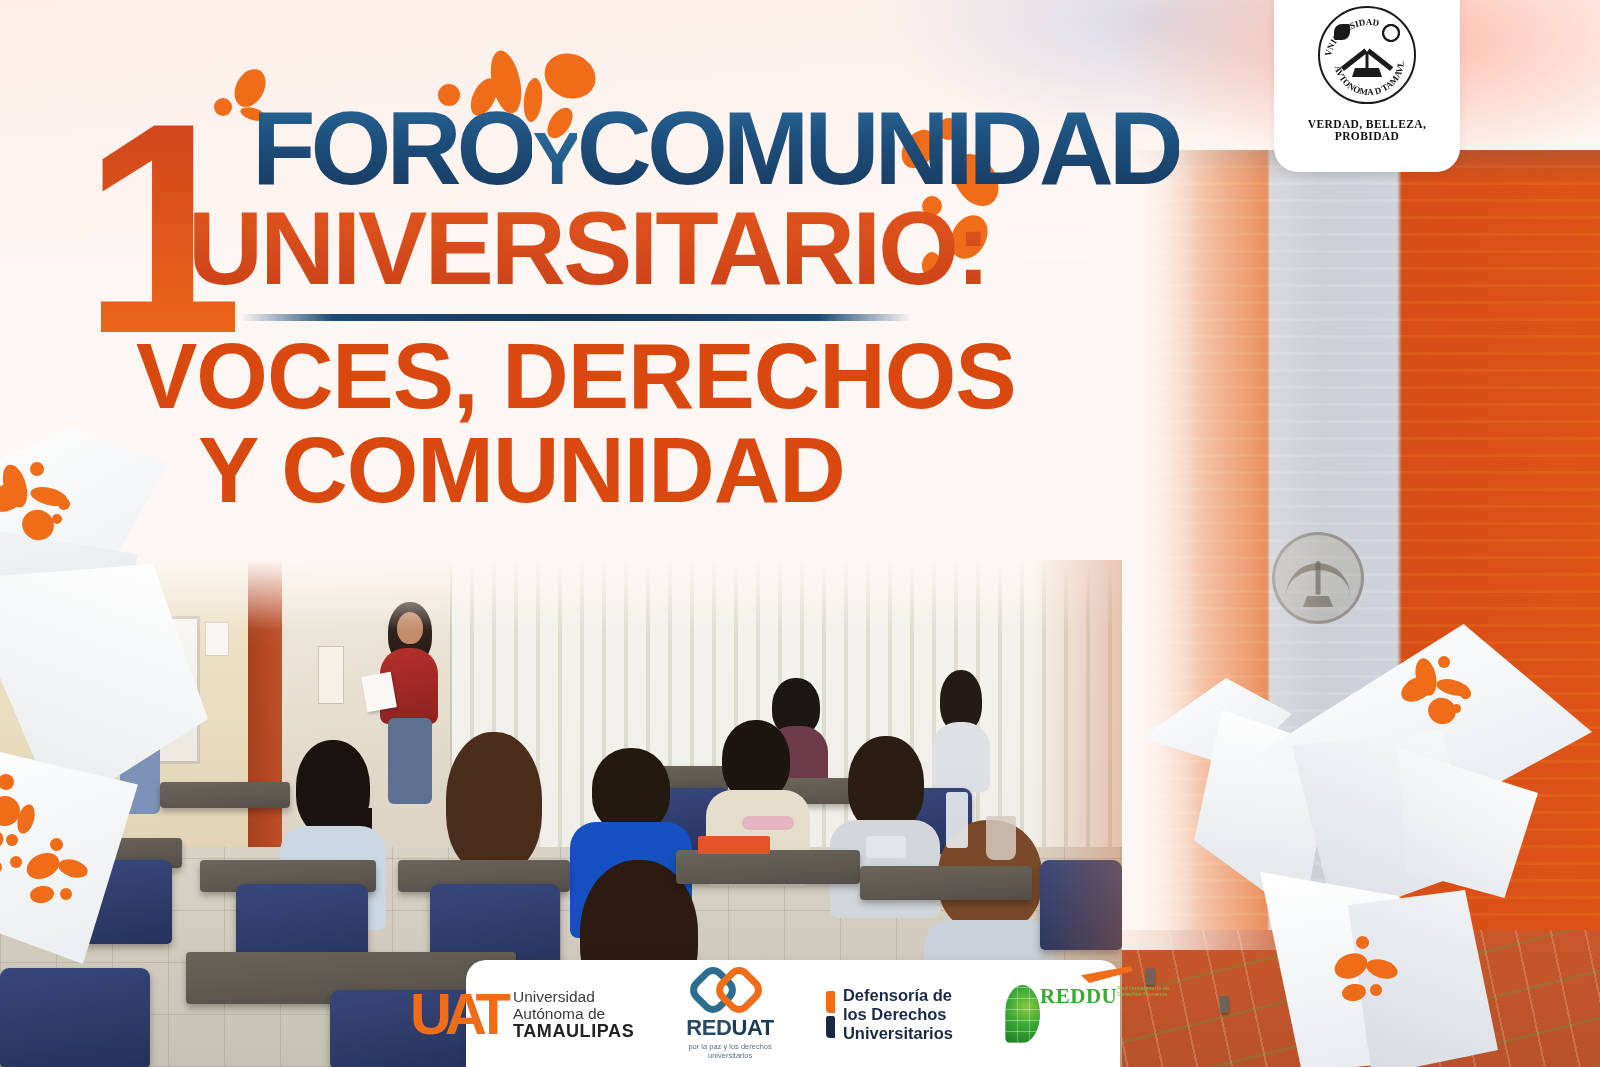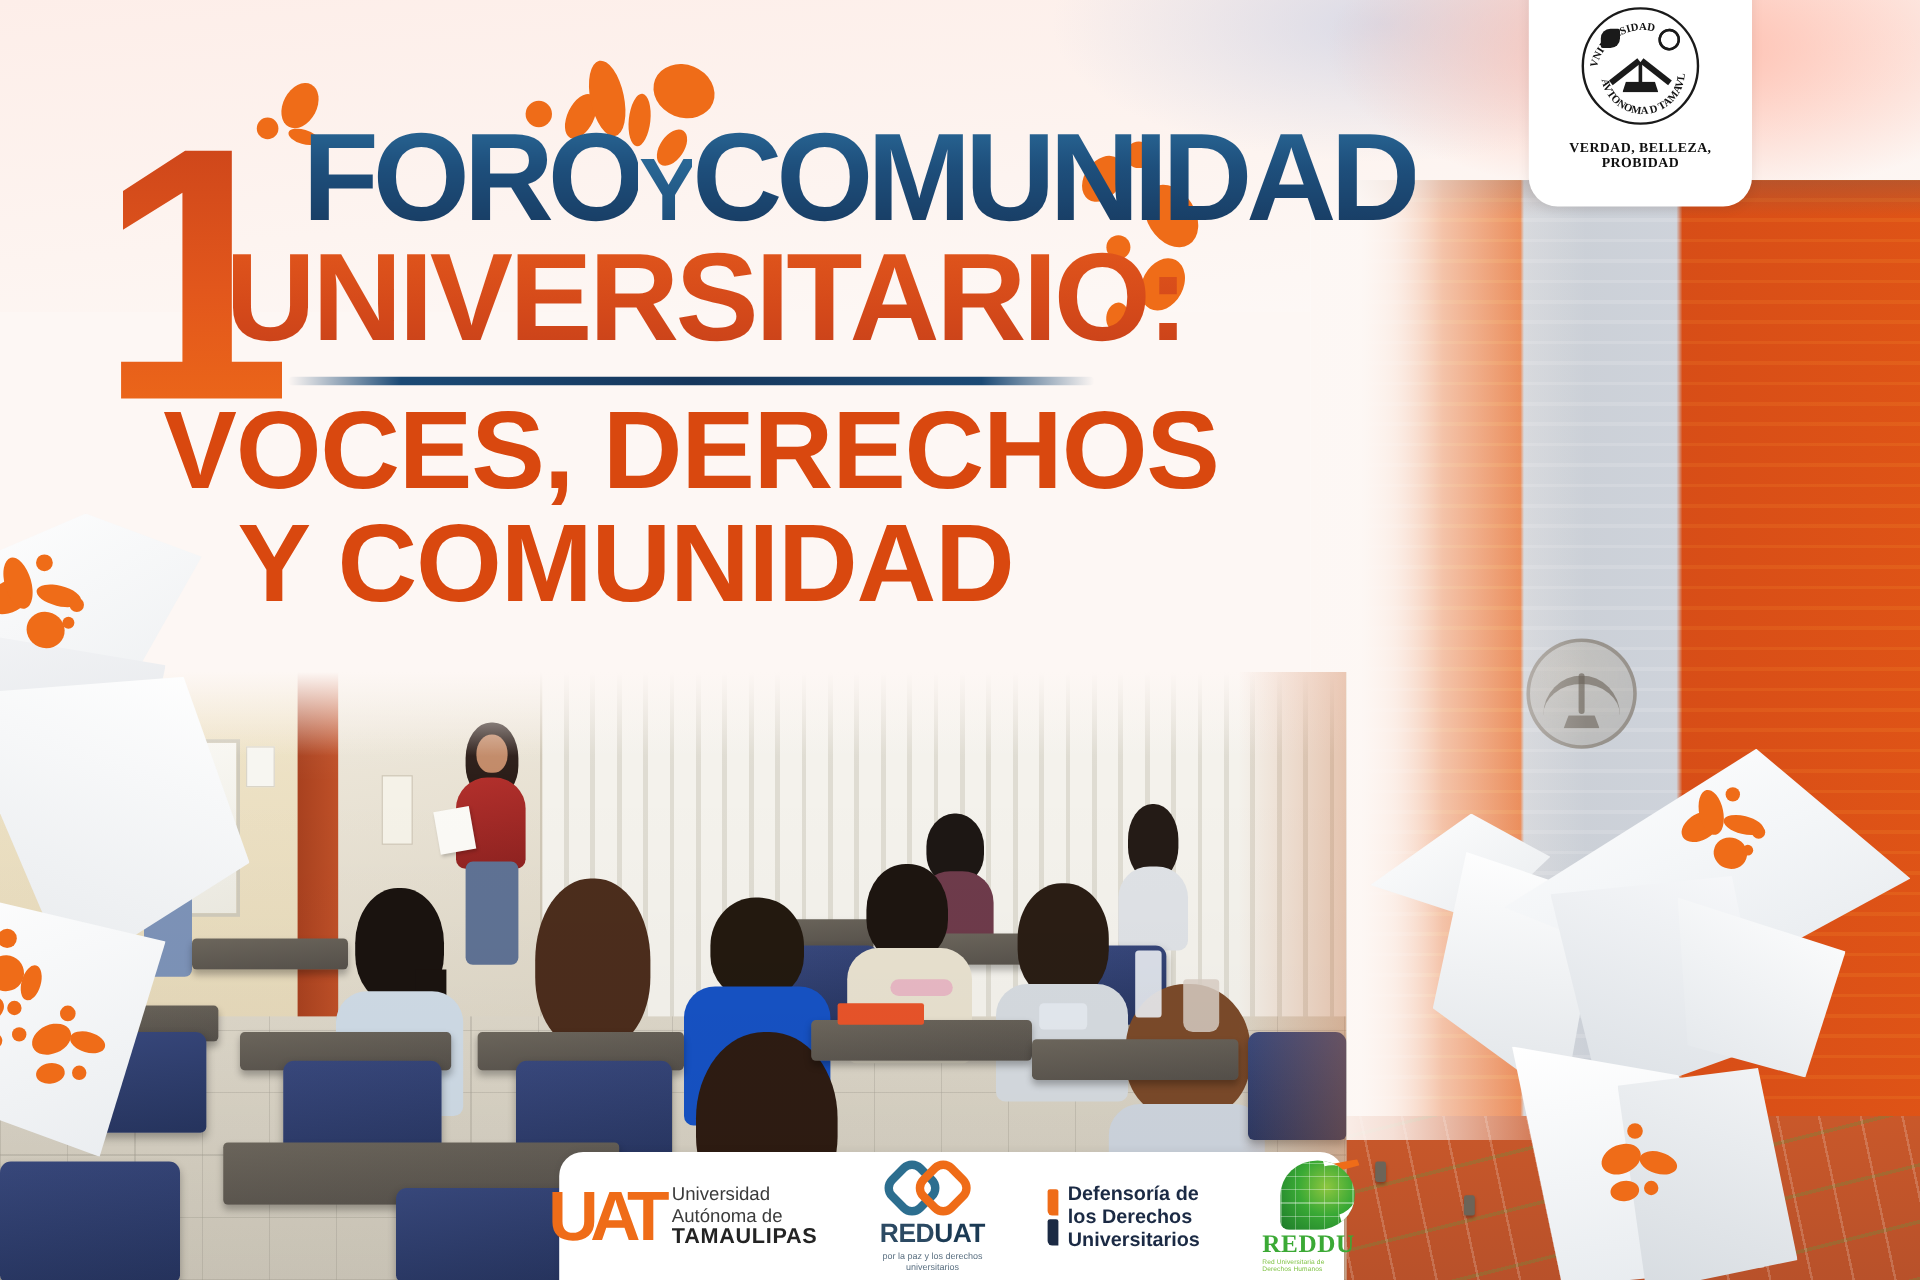--- a/index.html
+++ b/index.html
@@ -270,21 +270,21 @@
   .redu-hex { position:relative; width:74px; height:46px; }
   .hexlink {
     position:absolute; width:40px; height:40px; border-width:7px; border-style:solid;
     border-radius:13px; transform:rotate(45deg);
   }
   .redu-word { font-size:22px; font-weight:bold; color:#2c4a63; letter-spacing:-.4px; }
   .redu-word i { font-style:normal; color:#1b3a54; }
   .redu-tag { font-size:7.5px; line-height:8.6px; color:#5a6f80; text-align:center; }
 
   
-  .reddu-mark { display:flex; flex-direction:column; align-items:flex-end; }
+  .reddu-mark { display:flex; flex-direction:row; align-items:flex-start; }
   .reddu-globe {
     position:relative; width:62px; height:58px;
     background:radial-gradient(circle at 62% 38%, #8dc63f 0%, #39a935 45%, #1d7a2a 100%);
     border-radius:50% 50% 50% 12%;
     overflow:hidden;
   }
   .reddu-swoosh {
     position:absolute; left:14px; top:-4px; width:58px; height:58px;
     border:8px solid #ffffff; border-radius:50%;
     border-left-color:transparent; border-bottom-color:transparent;

